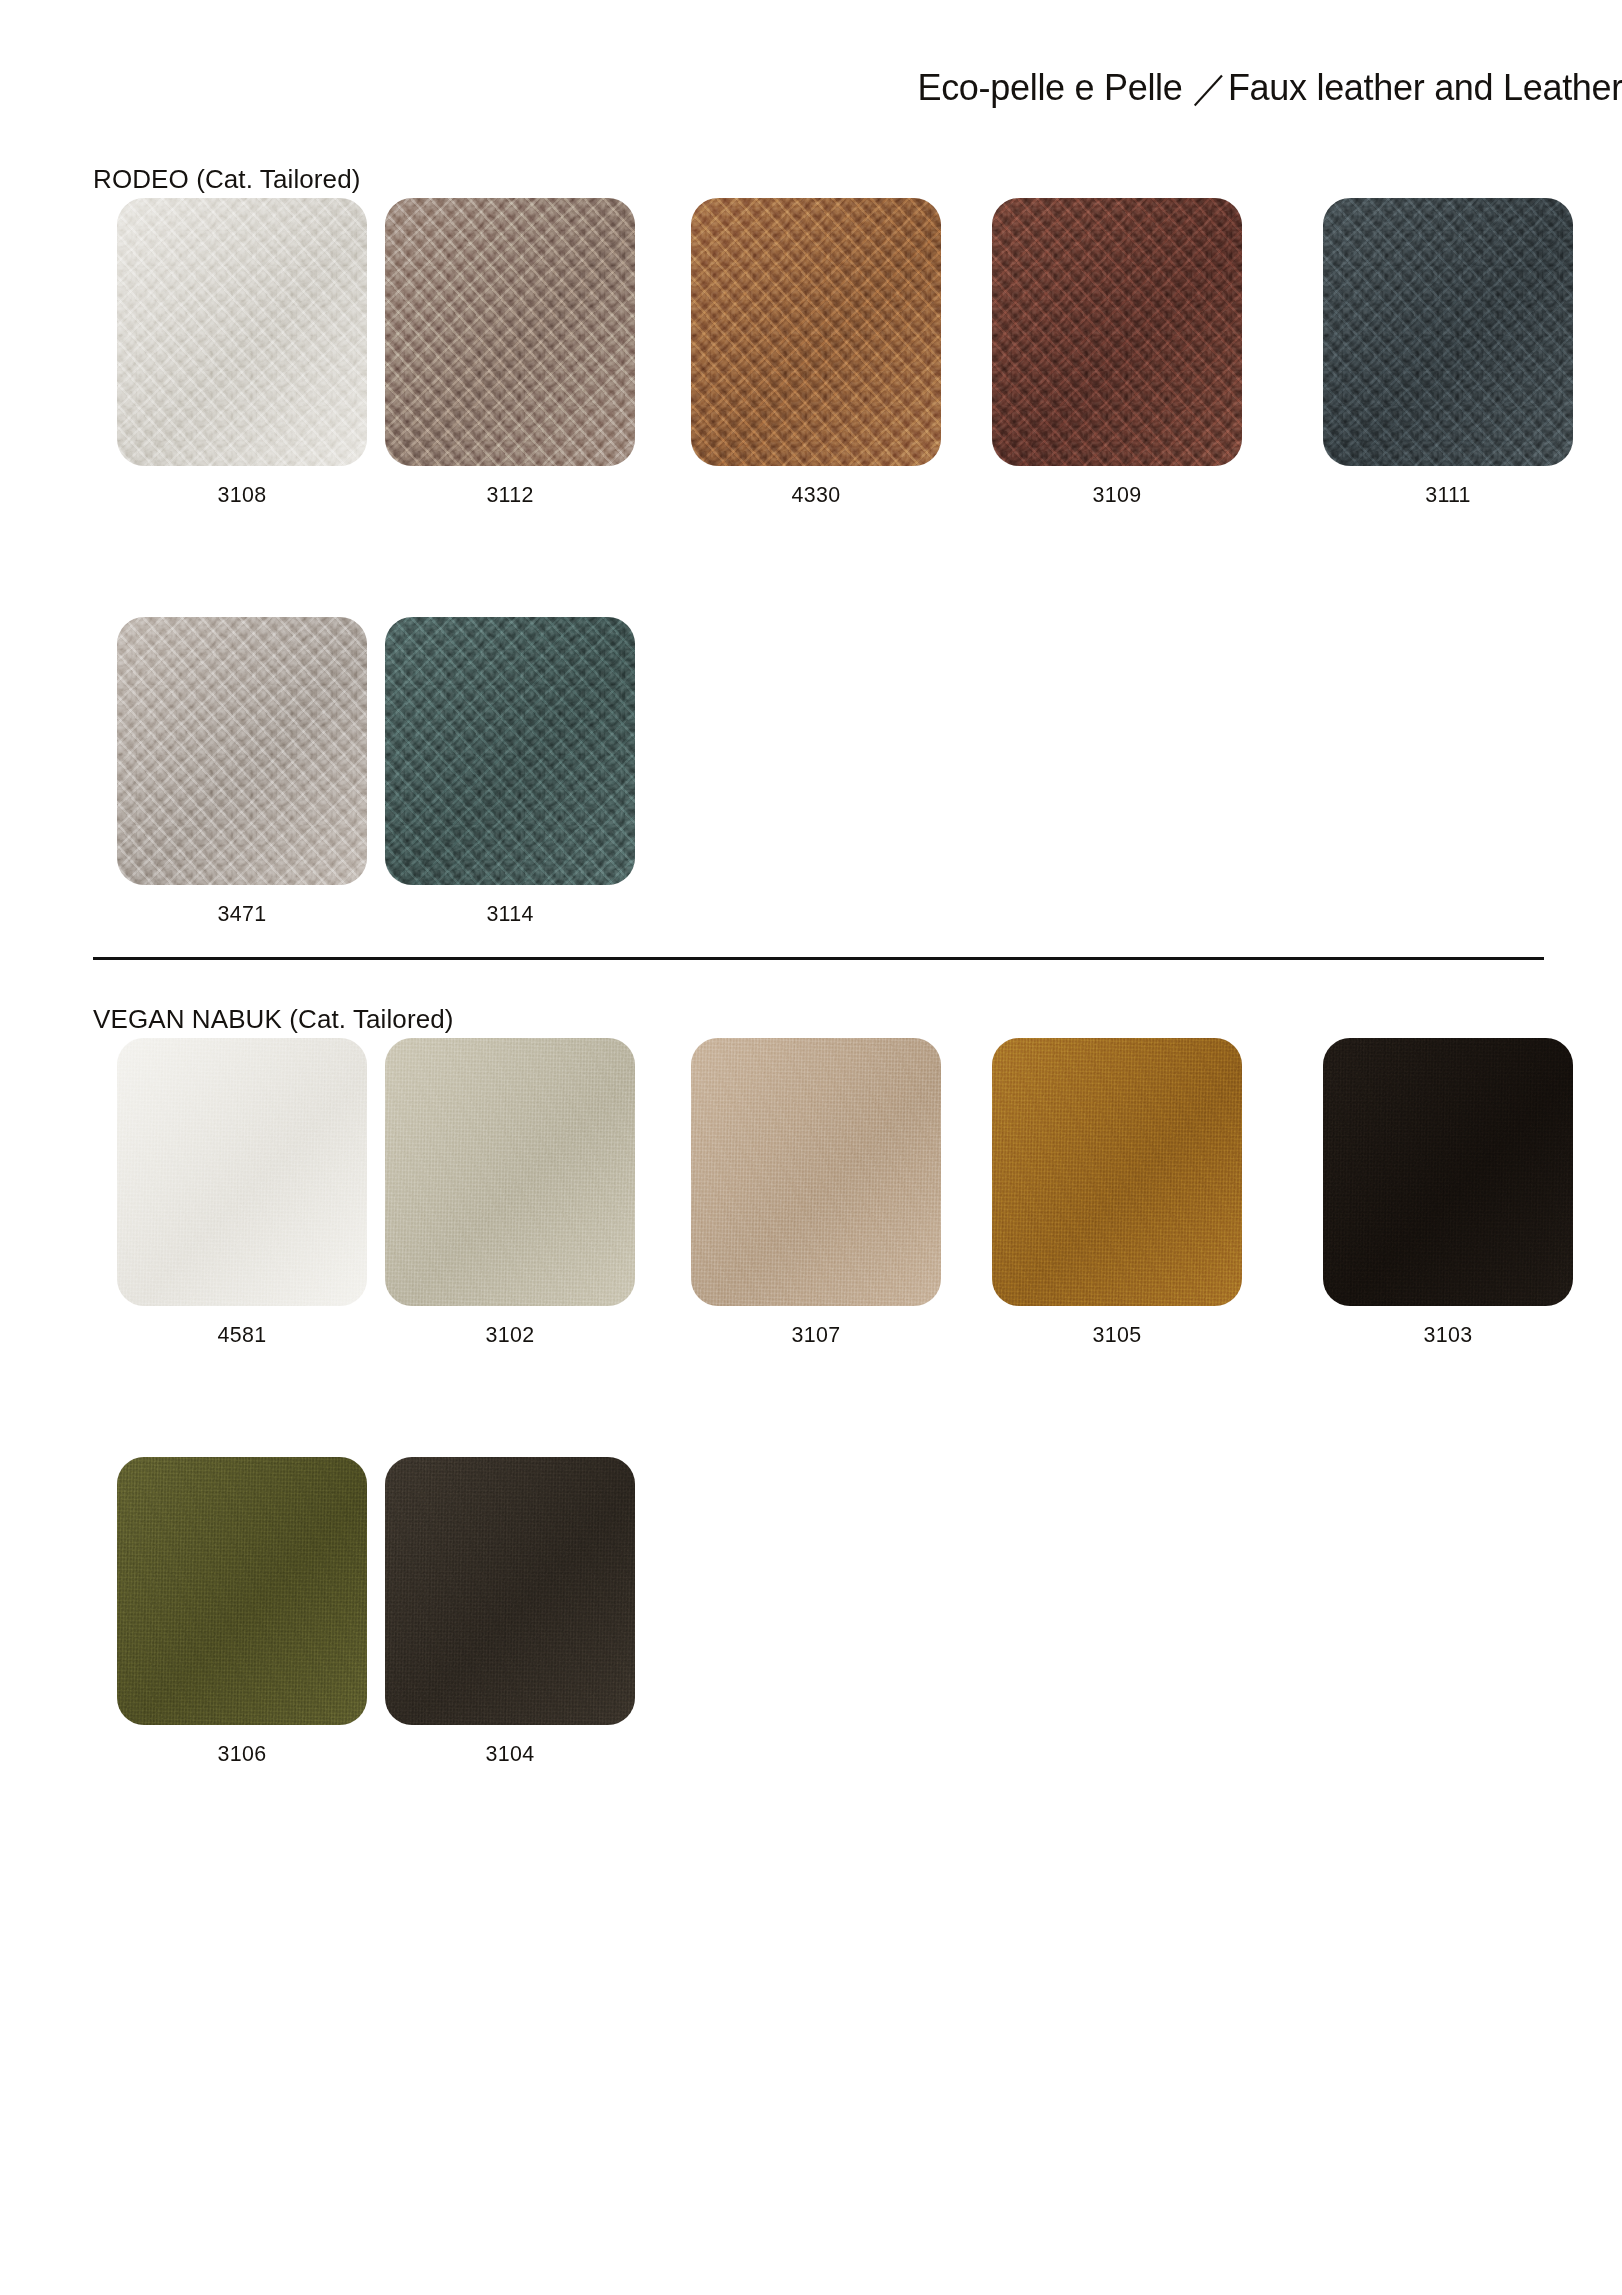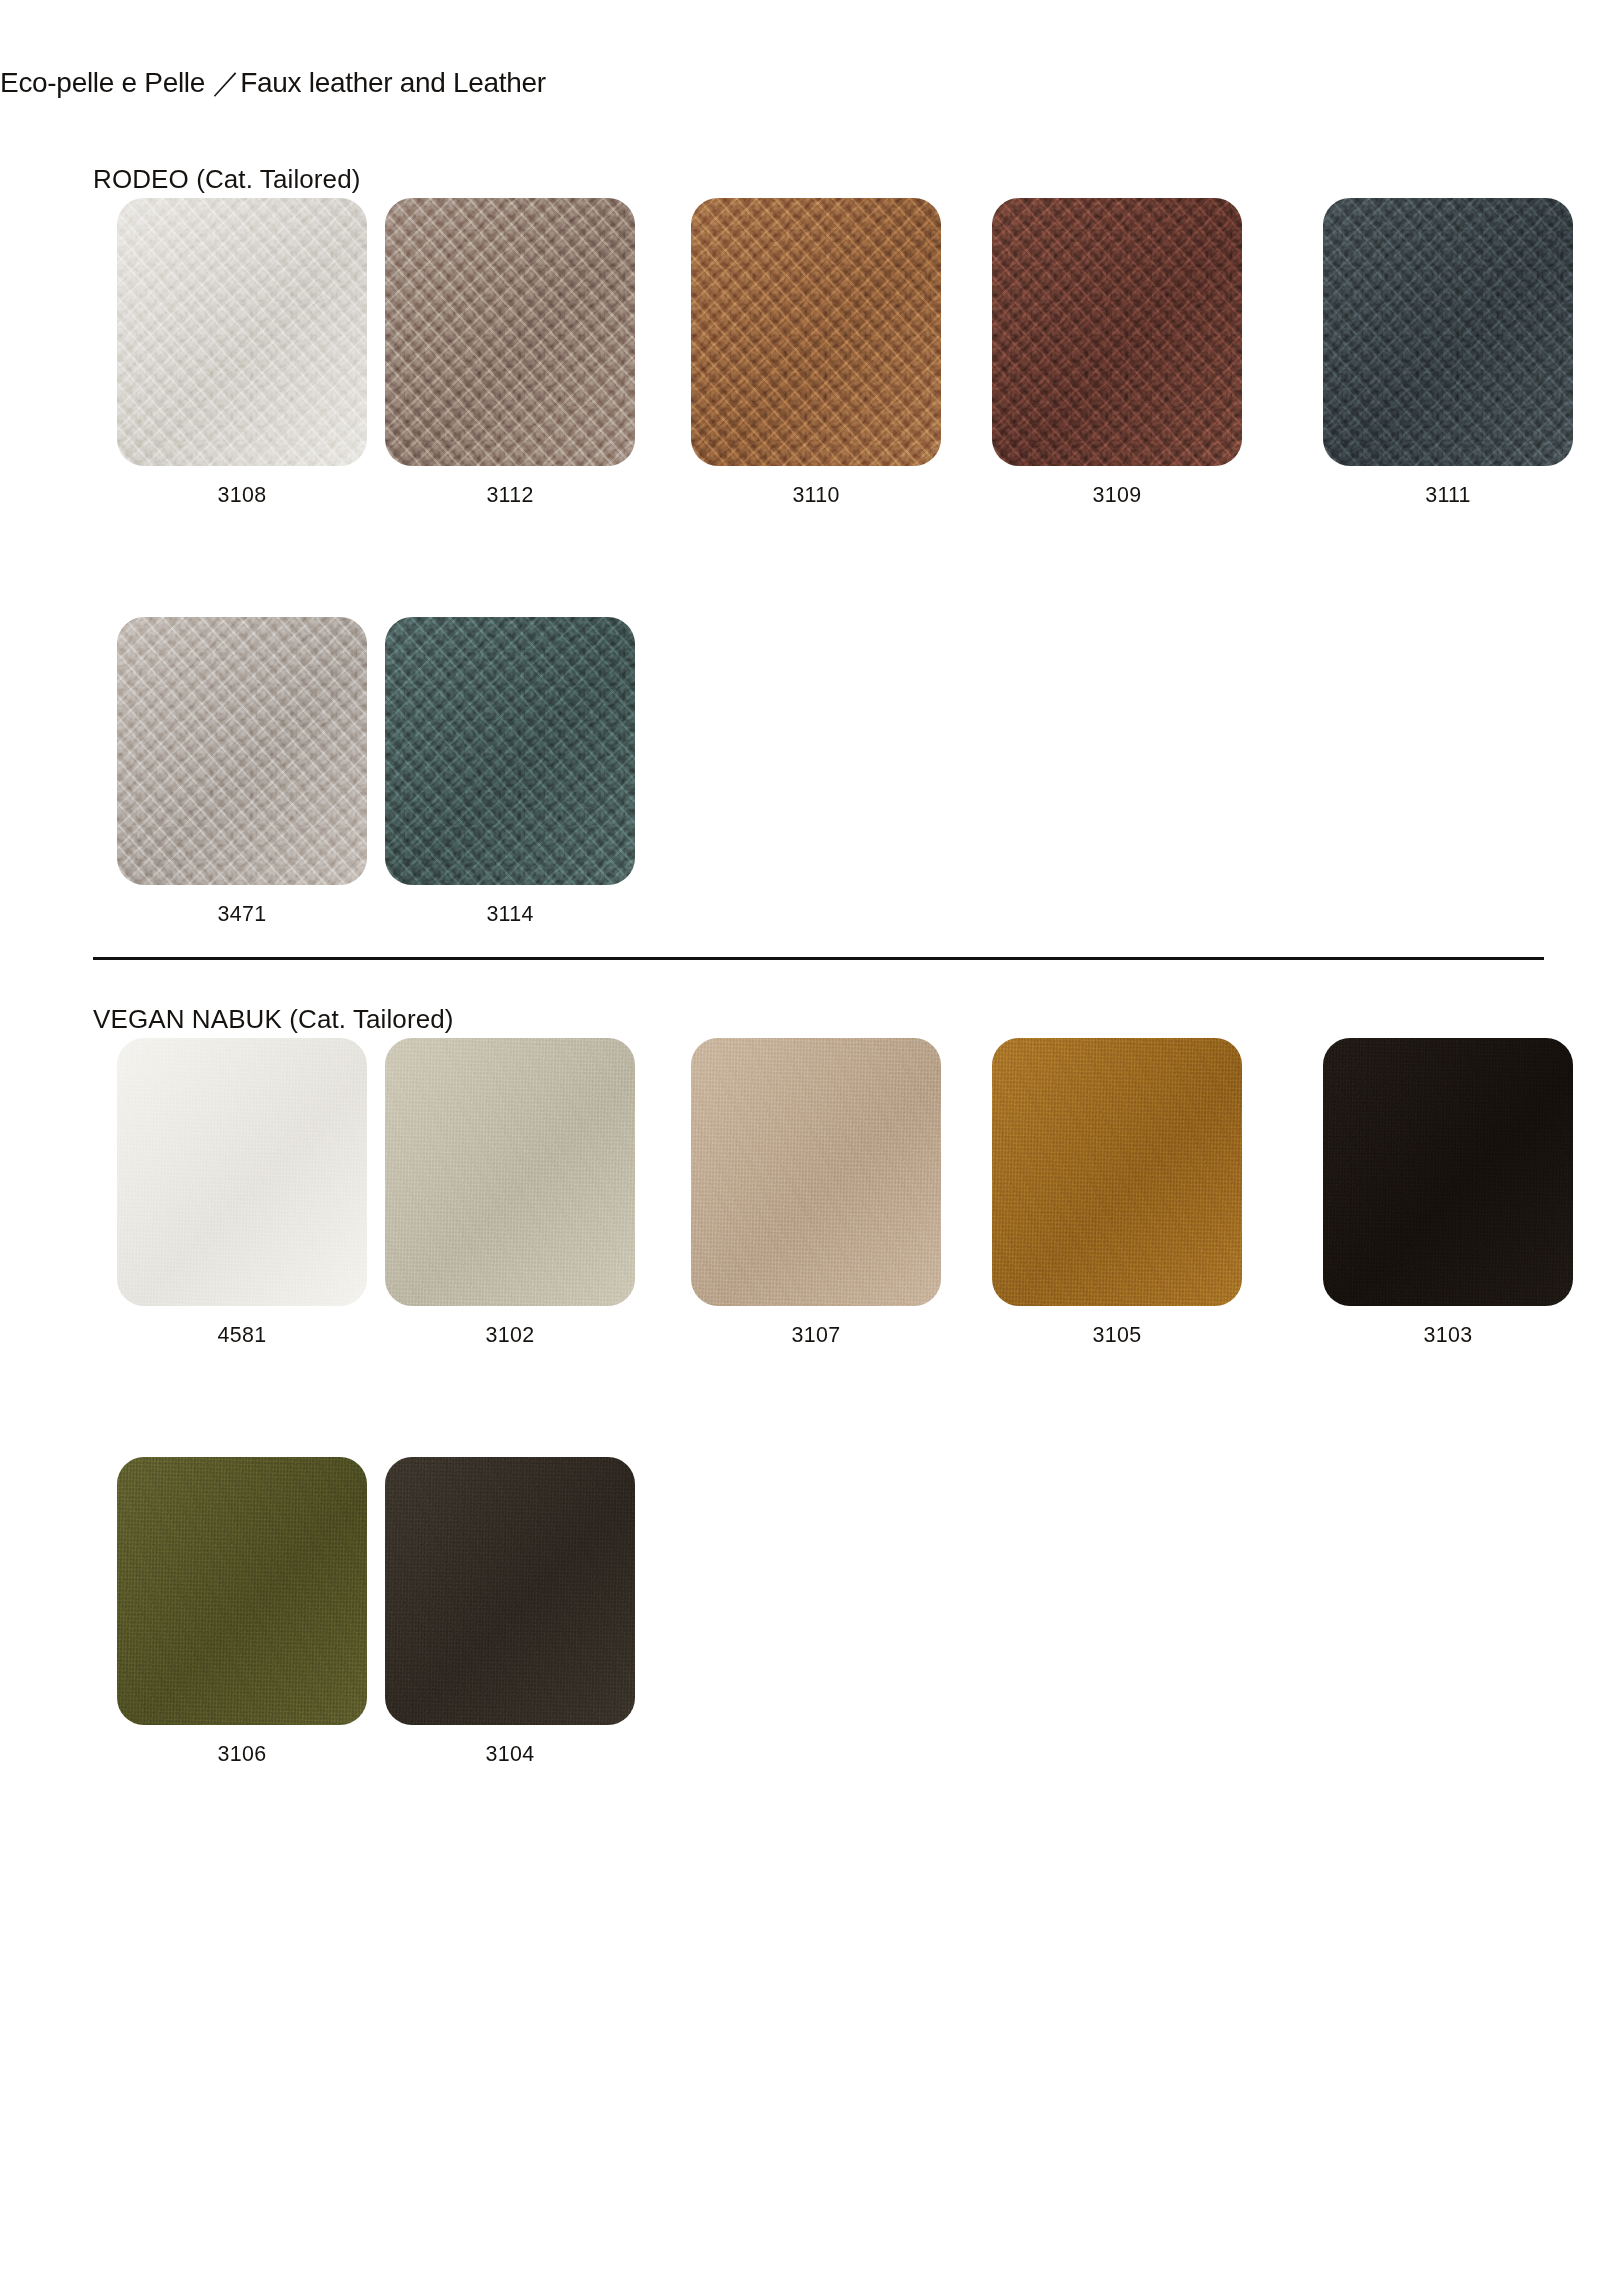--- a/index.html
+++ b/index.html
@@ -13,22 +13,22 @@
     color: #111111;
     position: relative;
     overflow: hidden;
   }
 
   .page-title {
     position: absolute;
     top: 64px;
     left: 0;
     width: 1623px;
-    text-align: left;
-    font-size: 28px;
+    text-align: right;
+    font-size: 36px;
     font-weight: 400;
     letter-spacing: -0.3px;
     color: #15120f;
     white-space: pre;
   }
 
   .section {
     position: absolute;
     left: 93px;
     width: 1451px;
@@ -184,21 +184,21 @@
     <div class="swatch-cell col-0">
       <div class="swatch-chip tex-grain" style="background-color: rgb(232, 230, 225); background-image: linear-gradient(135deg, rgb(232, 230, 225) 0%, rgb(210, 207, 200) 55%, rgb(232, 230, 225) 100%);"></div>
       <div class="swatch-code">3108</div>
     </div>
     <div class="swatch-cell col-1">
       <div class="swatch-chip tex-grain" style="background-color: rgb(160, 140, 128); background-image: linear-gradient(135deg, rgb(160, 140, 128) 0%, rgb(138, 118, 106) 55%, rgb(160, 140, 128) 100%);"></div>
       <div class="swatch-code">3112</div>
     </div>
     <div class="swatch-cell col-2">
       <div class="swatch-chip tex-grain" style="background-color: rgb(160, 108, 69); background-image: linear-gradient(135deg, rgb(160, 108, 69) 0%, rgb(138, 90, 54) 55%, rgb(160, 108, 69) 100%);"></div>
-      <div class="swatch-code">3110</div>
+      <div class="swatch-code">4330</div>
     </div>
     <div class="swatch-cell col-3">
       <div class="swatch-chip tex-grain" style="background-color: rgb(110, 64, 52); background-image: linear-gradient(135deg, rgb(110, 64, 52) 0%, rgb(90, 49, 41) 55%, rgb(110, 64, 52) 100%);"></div>
       <div class="swatch-code">3109</div>
     </div>
     <div class="swatch-cell col-4">
       <div class="swatch-chip tex-grain" style="background-color: rgb(66, 76, 80); background-image: linear-gradient(135deg, rgb(66, 76, 80) 0%, rgb(51, 60, 64) 55%, rgb(66, 76, 80) 100%);"></div>
       <div class="swatch-code">3111</div>
     </div>
   </div>

